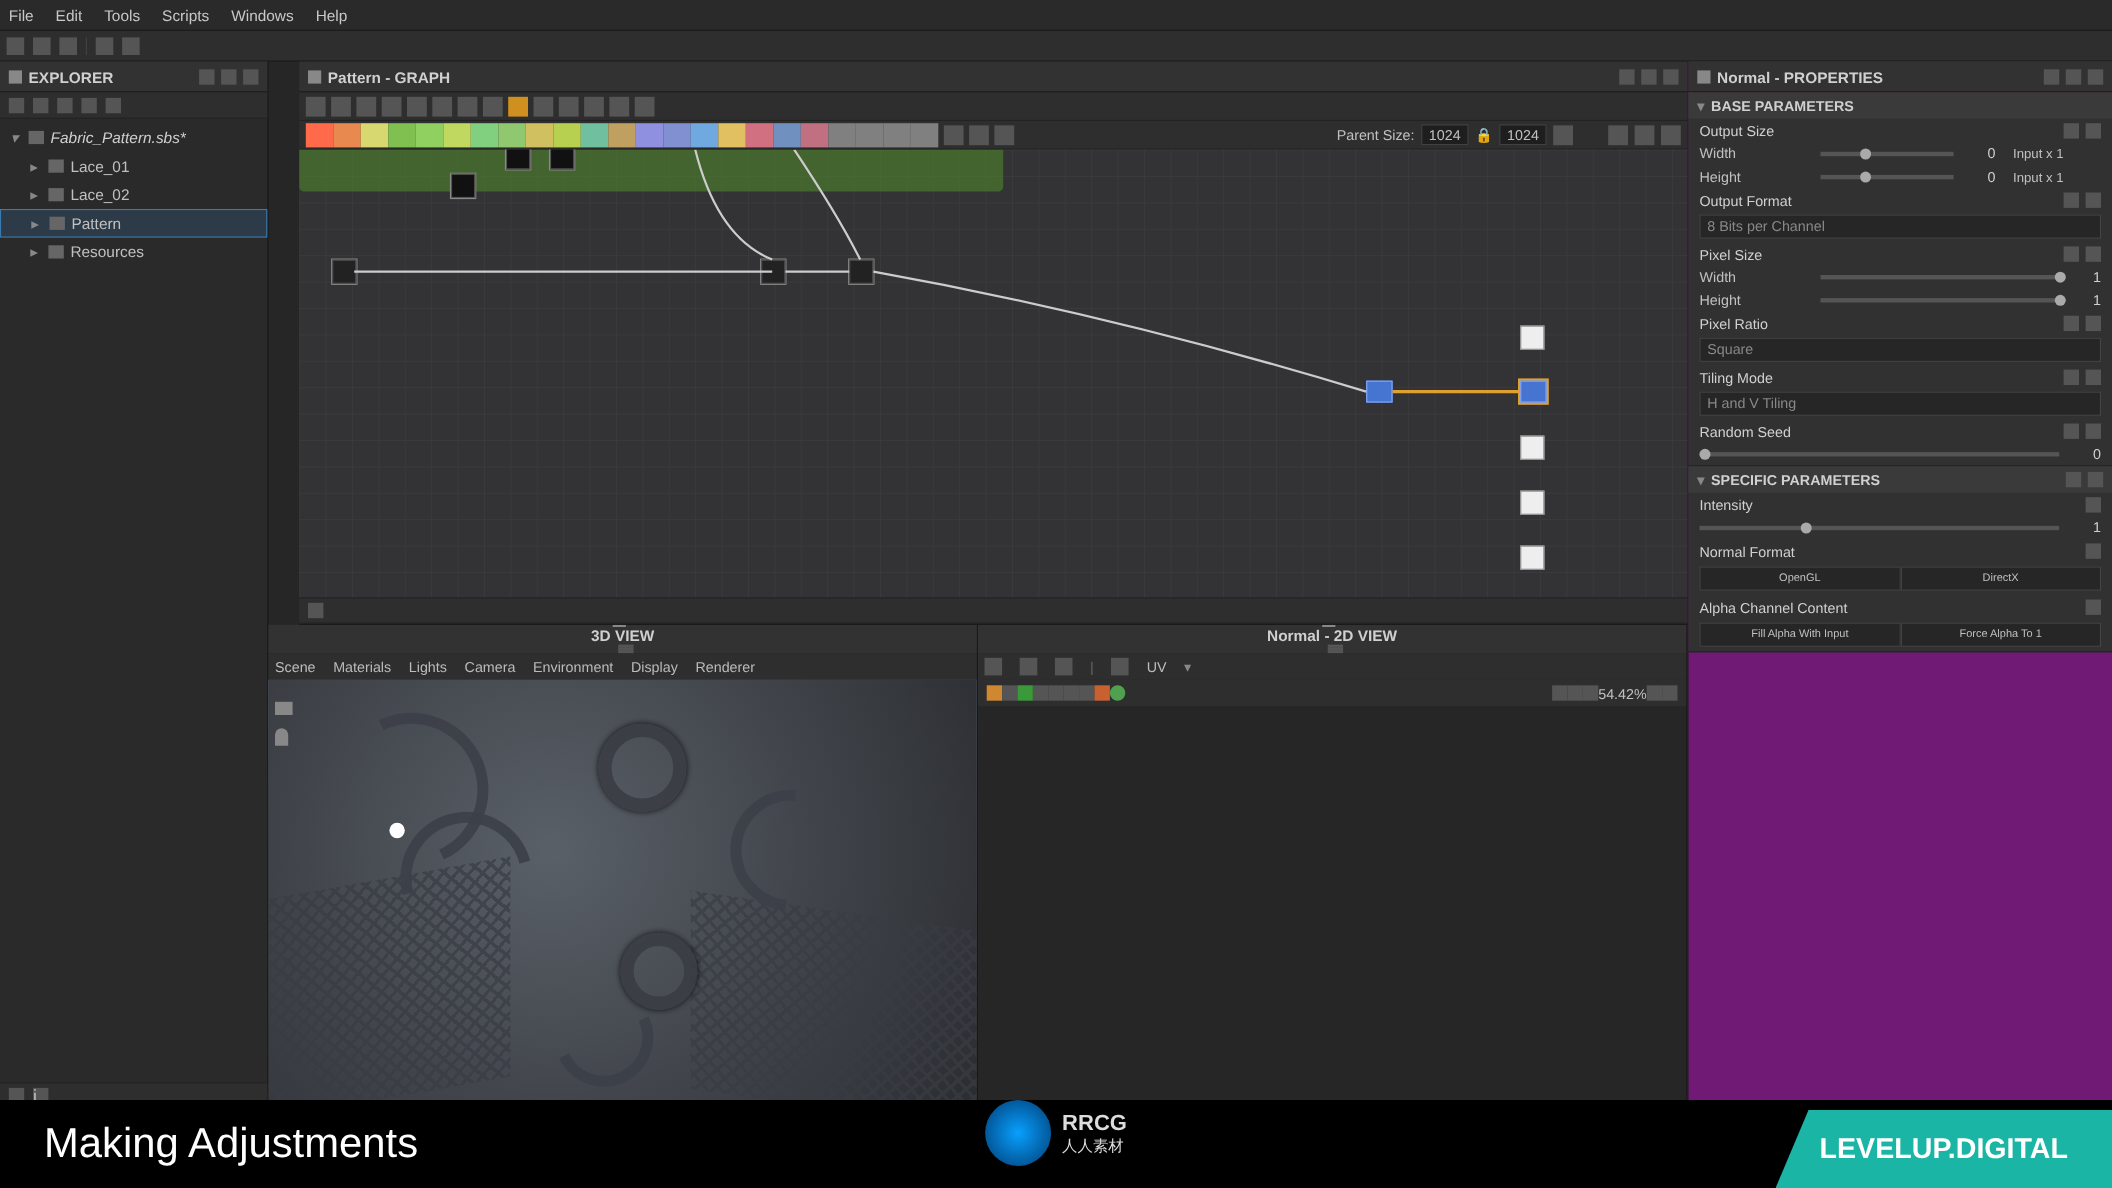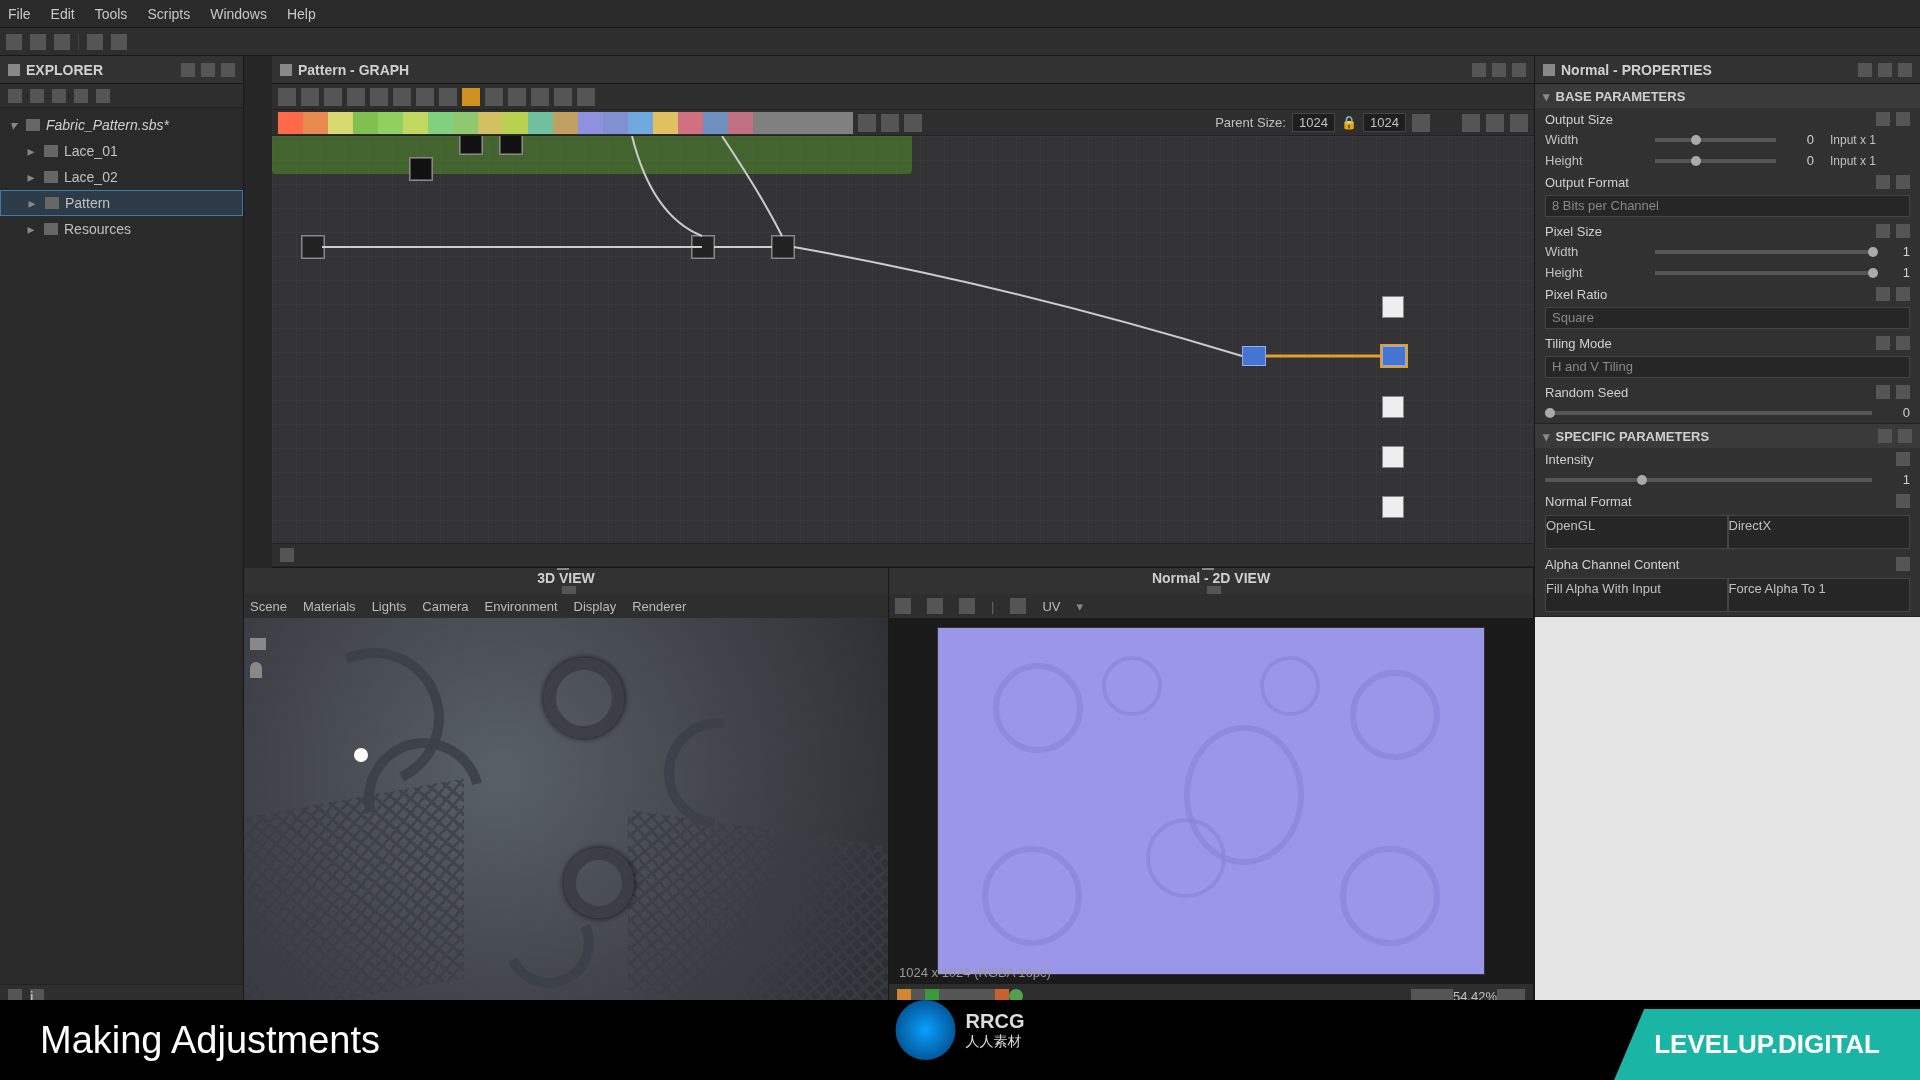--- a/index.html
+++ b/index.html
@@ -10,21 +10,21 @@
 .menubar span { font-size: 14px; margin-right: 20px; color: #c8c8c8; cursor: pointer; }
 
 
 .icon-toolbar { height: 28px; background: #2e2e2e; display: flex; align-items: center; padding: 0 6px; gap: 8px; border-bottom: 1px solid #181818; }
 .icon-toolbar .ic { width: 16px; height: 16px; background: #555; }
 
 
 .main { display: flex; height: 952px; }
 .left-panel { width: 244px; background: #2a2a2a; border-right: 1px solid #181818; display: flex; flex-direction: column; }
 .center { flex: 1; display: flex; flex-direction: column; }
-.right-panel { width: 386px; background: #e5e5e5; border-left: 1px solid #181818; }
+.right-panel { width: 386px; background: #701a75; border-left: 1px solid #181818; }
 
 
 .panel-header { height: 28px; background: #323232; display: flex; align-items: center; padding: 0 8px; border-bottom: 1px solid #181818; }
 .panel-header .cube { width: 12px; height: 12px; background: #888; margin-right: 6px; }
 .panel-header .title { font-size: 14px; font-weight: bold; color: #d0d0d0; flex: 1; }
 .panel-header .ctrl { width: 14px; height: 14px; background: #555; margin-left: 6px; }
 
 
 .mini-tb { height: 24px; background: #2e2e2e; display: flex; align-items: center; gap: 8px; padding: 0 8px; border-bottom: 1px solid #222; }
 .mini-tb .ic { width: 14px; height: 14px; background: #555; }
@@ -81,21 +81,21 @@
 .prop-label { width: 110px; color: #c0c0c0; }
 .slider { flex: 1; height: 4px; background: #555; position: relative; margin-right: 8px; }
 .slider .thumb { position: absolute; width: 10px; height: 10px; background: #aaa; border-radius: 5px; top: -3px; }
 .prop-val { width: 30px; text-align: right; color: #d0d0d0; }
 .prop-mode { width: 80px; text-align: left; color: #c0c0c0; font-size: 12px; margin-left: 16px; }
 .prop-subtitle { padding: 4px 10px 2px; font-size: 13px; color: #d0d0d0; display: flex; }
 .prop-subtitle .spacer { flex: 1; }
 .prop-subtitle .ic { width: 14px; height: 14px; background: #555; margin-left: 6px; }
 .prop-drop { margin: 3px 10px; height: 22px; background: #262626; border: 1px solid #444; padding: 2px 6px; font-size: 13px; color: #888; }
 .btn-pair { display: flex; margin: 4px 10px; gap: 0; }
-.btn-pair .btn { flex: 1; height: 34px; background: #262626; border: 1px solid #444; text-align: left; font-size: 13px; line-height: 20px; color: #c0c0c0; }
+.btn-pair .btn { flex: 1; height: 22px; background: #262626; border: 1px solid #444; text-align: center; font-size: 10px; line-height: 20px; color: #c0c0c0; }
 
 
 .status { position: absolute; bottom: 0; right: 0; left: 0; height: 24px; background: #2a2a2a; display: flex; align-items: center; justify-content: flex-end; padding: 0 10px; font-size: 12px; color: #999; }
 
 
 .caption-overlay { position: absolute; left: 0; right: 0; bottom: 0; height: 80px; background: #000; display: flex; align-items: center; padding: 0 40px; }
 .caption-text { color: #fff; font-size: 38px; font-weight: 300; }
 .levelup { position: absolute; right: 0; bottom: 0; background: #1ab5a5; color: #fff; font-weight: bold; font-size: 26px; padding: 20px 40px; clip-path: polygon(30px 0, 100% 0, 100% 100%, 0 100%); }
 .rrcg-logo { position: absolute; left: 50%; bottom: 20px; transform: translateX(-50%); display: flex; align-items: center; gap: 10px; color: #ddd; font-size: 20px; font-weight: bold; }
 .rrcg-logo .circ { width: 60px; height: 60px; border-radius: 50%; background: radial-gradient(#08a0ff,#003a70); }
@@ -320,33 +320,20 @@
         </div>
         <div class="view-menubar">
           <div class="ic"></div>
           <div class="ic"></div>
           <div class="ic"></div>
           <span style="color:#666;">|</span>
           <div class="ic"></div>
           <span>UV</span>
           <span style="color:#888;">▾</span>
         </div>
-        <div class="view-canvas twoD">
-          <div class="normal-preview">
-            <div class="normal-swirl" style="left:45%;top:28%;width:120px;height:140px;"></div>
-            <div class="normal-swirl" style="left:10%;top:10%;width:90px;height:90px;"></div>
-            <div class="normal-swirl" style="right:8%;top:12%;width:90px;height:90px;"></div>
-            <div class="normal-swirl" style="left:8%;bottom:8%;width:100px;height:100px;"></div>
-            <div class="normal-swirl" style="right:8%;bottom:8%;width:100px;height:100px;"></div>
-            <div class="normal-swirl" style="left:38%;top:55%;width:80px;height:80px;border-width:4px;"></div>
-            <div class="normal-swirl" style="left:30%;top:8%;width:60px;height:60px;border-width:4px;"></div>
-            <div class="normal-swirl" style="right:30%;top:8%;width:60px;height:60px;border-width:4px;"></div>
-          </div>
-          <div class="res-text">1024 x 1024 (RGBA 16pc)</div>
-        </div>
         <div class="view2d-bottom">
           <div class="ic" style="background:#d08830;"></div>
           <div class="ic"></div>
           <div class="ic" style="background:#3a9a3a;"></div>
           <div class="ic"></div>
           <div class="ic"></div>
           <div class="ic"></div>
           <div class="ic"></div>
           <div class="ic" style="background:#c86030;"></div>
           <div class="ic" style="background:#50a050;border-radius:50%;"></div>

